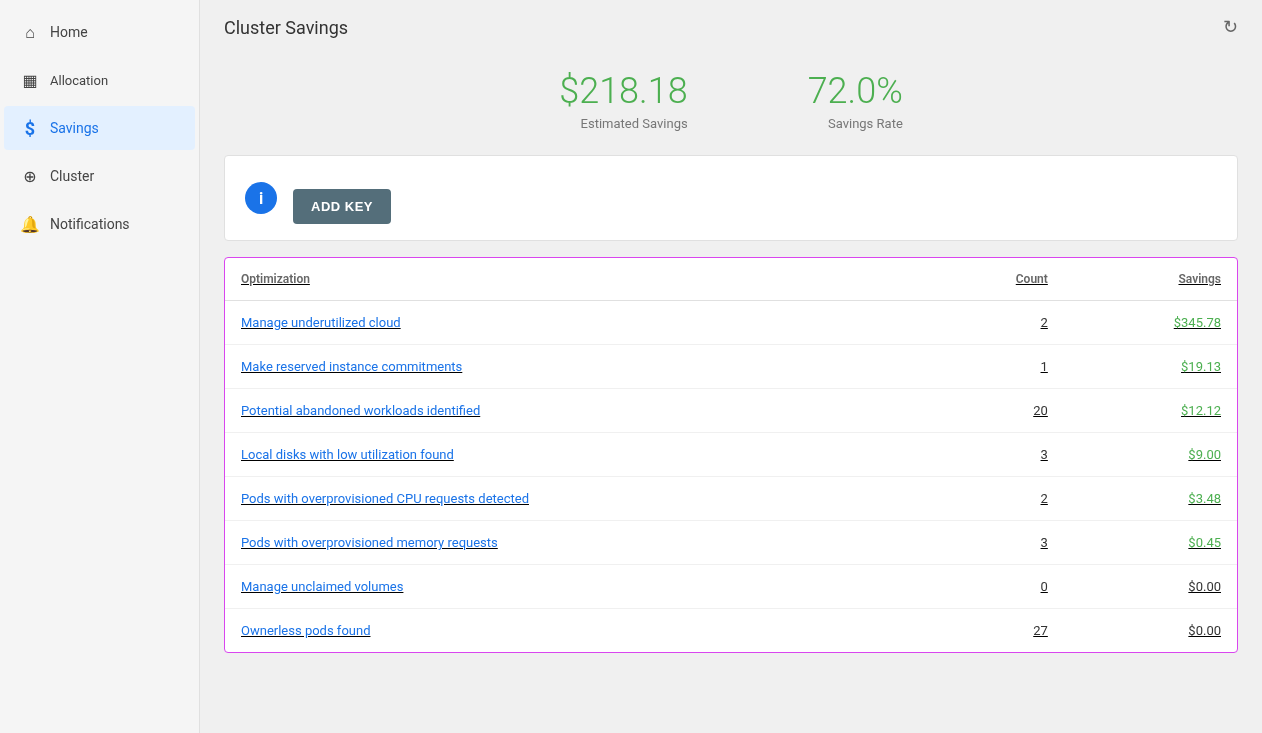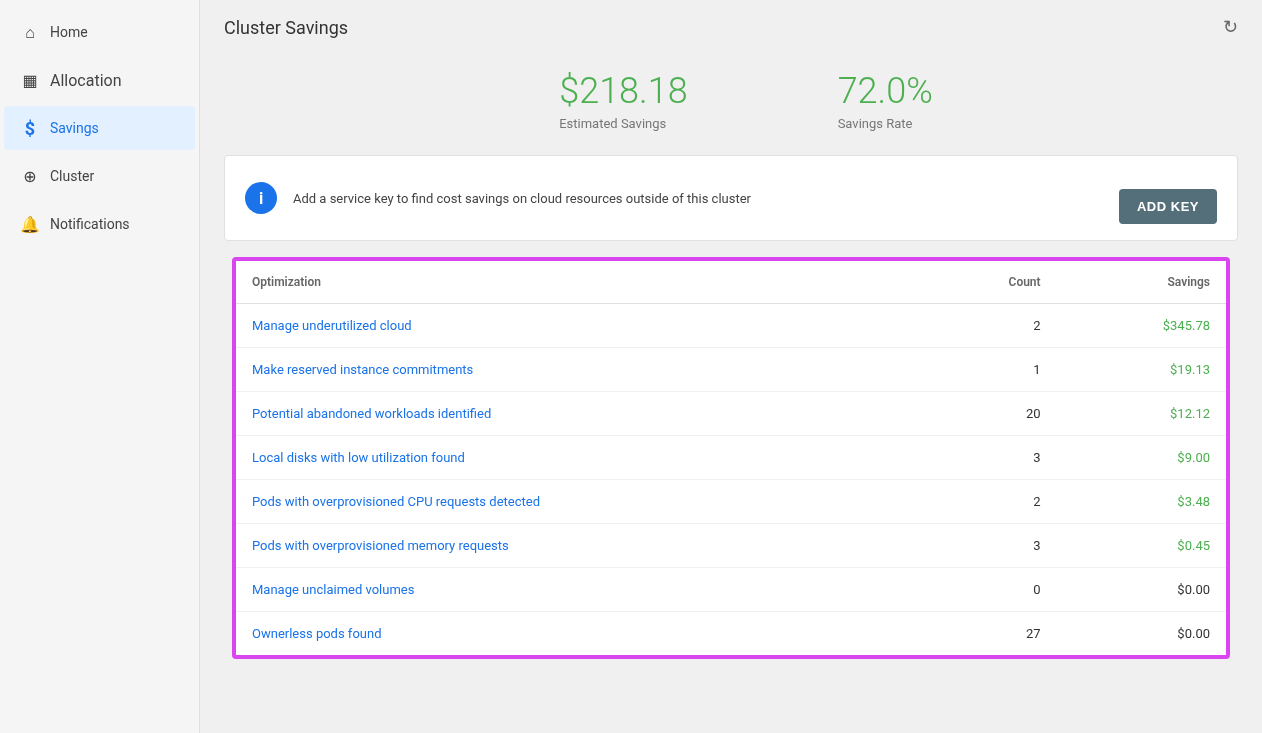--- a/index.html
+++ b/index.html
@@ -79,22 +79,21 @@
 
     
     .summary {
       display: flex;
       justify-content: center;
       gap: 120px;
       padding: 16px 24px 24px;
       background: #f0f0f0;
     }
     .summary-card {
-      text-align: left;
-      margin-left: 30px;
+      text-align: right;
     }
     .summary-value {
       font-size: 36px;
       font-weight: 300;
       color: #4caf50;
     }
     .summary-label {
       font-size: 13px;
       color: #777;
       margin-top: 4px;
@@ -139,24 +138,25 @@
       font-size: 13px;
       font-weight: 600;
       letter-spacing: 0.5px;
       flex-shrink: 0;
       margin-top: 17px;
     }
 
     
     .table-container {
       background: #fff;
-      border: 4px solid #d946ef;
+      border: 1px solid #d946ef;
       border-radius: 4px;
-      margin: 0 32px 24px;
+      margin: 0 24px 24px;
       overflow: hidden;
+      text-decoration: underline;
     }
     table {
       width: 100%;
       border-collapse: collapse;
     }
     thead tr {
       border-bottom: 1px solid #e0e0e0;
     }
     thead th {
       padding: 14px 16px;
@@ -204,21 +204,21 @@
 </head>
 <body>
 
 <nav class="sidebar">
 <div class="sidebar-item">
       <span class="sidebar-icon">⌂</span>
       <span style="font-size: 14px;">Home</span>
     </div>
     <div class="sidebar-item">
       <span class="sidebar-icon">▦</span>
-      <span style="font-size: 16px;">Allocation</span>
+      <span style="font-size: 13px;">Allocation</span>
     </div>
     <div class="sidebar-item active">
       <span class="sidebar-icon" style="font-weight: bold; font-size: 18px;">$</span>
       <span style="font-size: 14px;">Savings</span>
     </div>
     <div class="sidebar-item">
       <span class="sidebar-icon">⊕</span>
       <span style="font-size: 14px;">Cluster</span>
     </div>
     <div class="sidebar-item">
@@ -239,21 +239,20 @@
       <div class="summary-label">Estimated Savings</div>
     </div>
     <div class="summary-card">
       <div class="summary-value">72.0%</div>
       <div class="summary-label">Savings Rate</div>
     </div>
   </div>
 
   <div class="info-banner">
     <div class="info-icon">i</div>
-    <span class="info-text">Add a service key to find cost savings on cloud resources outside of this cluster</span>
     <button class="add-key-btn">ADD KEY</button>
   </div>
 
   <div class="table-container">
     <table>
       <thead>
         <tr>
           <th>Optimization</th>
           <th>Count</th>
           <th>Savings</th>

